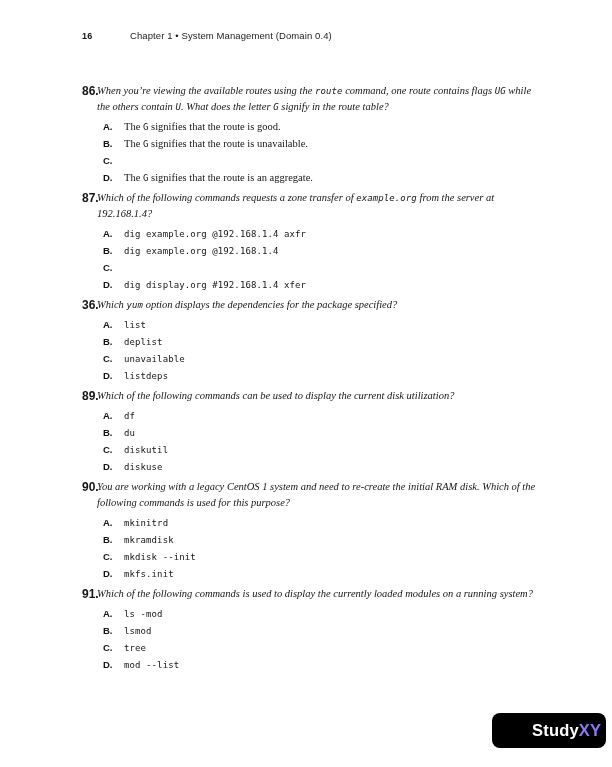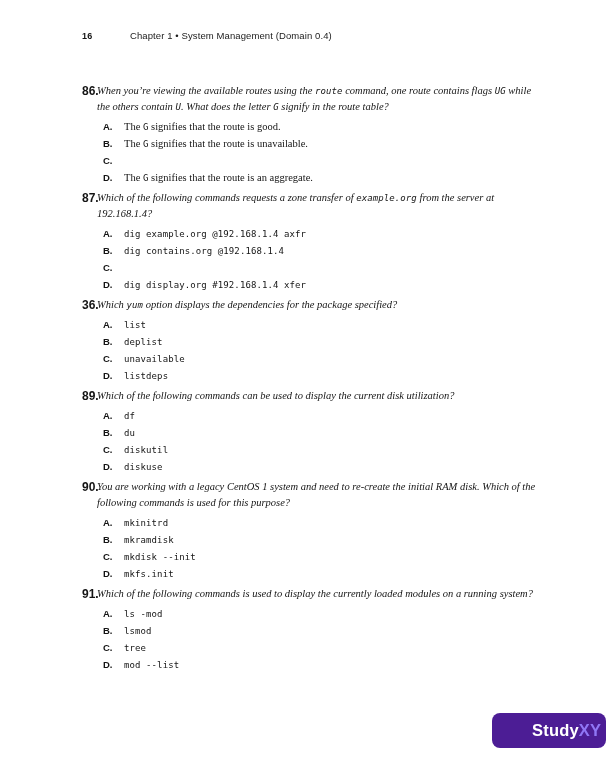--- a/index.html
+++ b/index.html
@@ -153,21 +153,21 @@
       <div class="qnum">87.</div>
       <div class="qbody">
         <div class="prompt"><span>Which of the following commands requests a zone transfer of </span><span class="mono">example.org</span><span> from the server at 192.168.1.4?</span></div>
         <div class="options">
           <div class="option">
             <span class="opt-letter">A.</span>
             <span class="opt-text"><span class="mono">dig example.org @192.168.1.4 axfr</span></span>
           </div>
           <div class="option">
             <span class="opt-letter">B.</span>
-            <span class="opt-text"><span class="mono">dig contains.org @192.168.1.4</span></span>
+            <span class="opt-text"><span class="mono">dig example.org @192.168.1.4</span></span>
           </div>
           <div class="option">
             <span class="opt-letter">C.</span>
           </div>
           <div class="option">
             <span class="opt-letter">D.</span>
             <span class="opt-text"><span class="mono">dig display.org #192.168.1.4 xfer</span></span>
           </div>
         </div>
       </div>
@@ -263,21 +263,21 @@
           </div>
           <div class="option">
             <span class="opt-letter">D.</span>
             <span class="opt-text"><span class="mono">mod --list</span></span>
           </div>
         </div>
       </div>
     </div>
   </div>
 
-<div class="logo-badge" style="background: #4c1d95; text-align: right;">
+<div class="logo-badge" style="background: #000000; text-align: right;">
   <svg class="logo-plus" viewBox="0 0 24 26" aria-hidden="true">
     <defs>
       <linearGradient id="plusGrad" x1="0" y1="0" x2="1" y2="1">
         <stop offset="0" stop-color="#a98ff8"></stop>
         <stop offset="1" stop-color="#7a63ee"></stop>
       </linearGradient>
     </defs>
     <line x1="12" y1="1" x2="12" y2="25" stroke="url(#plusGrad)" stroke-width="2.2" stroke-linecap="round"></line>
     <line x1="0.5" y1="13" x2="23.5" y2="13" stroke="url(#plusGrad)" stroke-width="2.2" stroke-linecap="round"></line>
   </svg>

